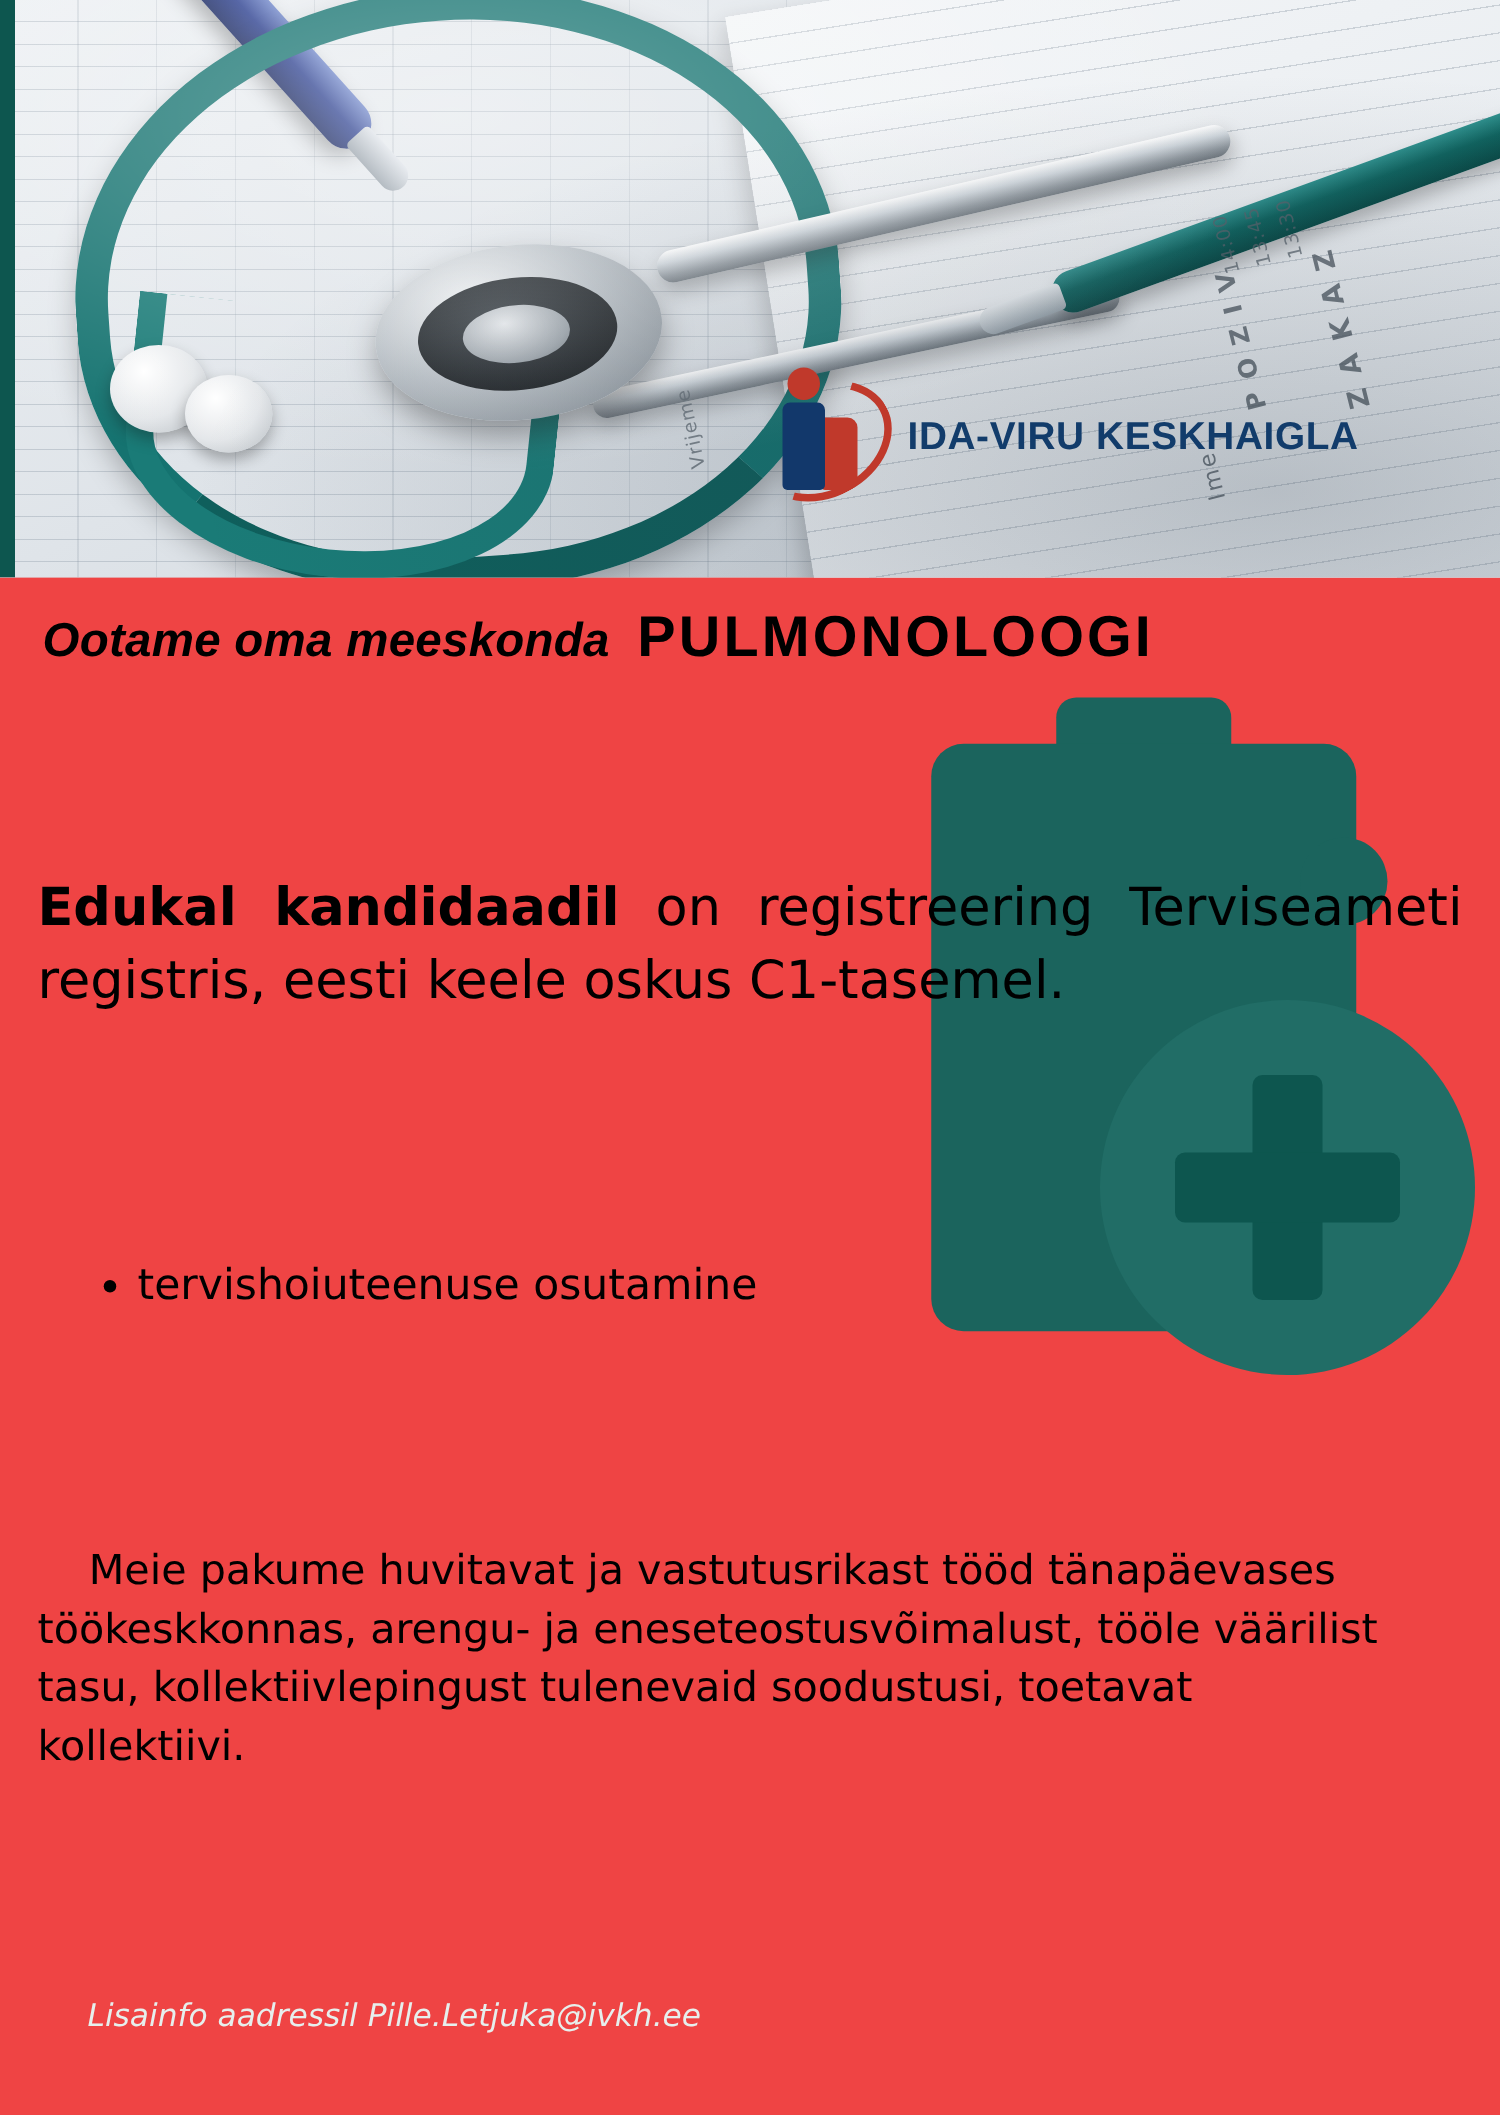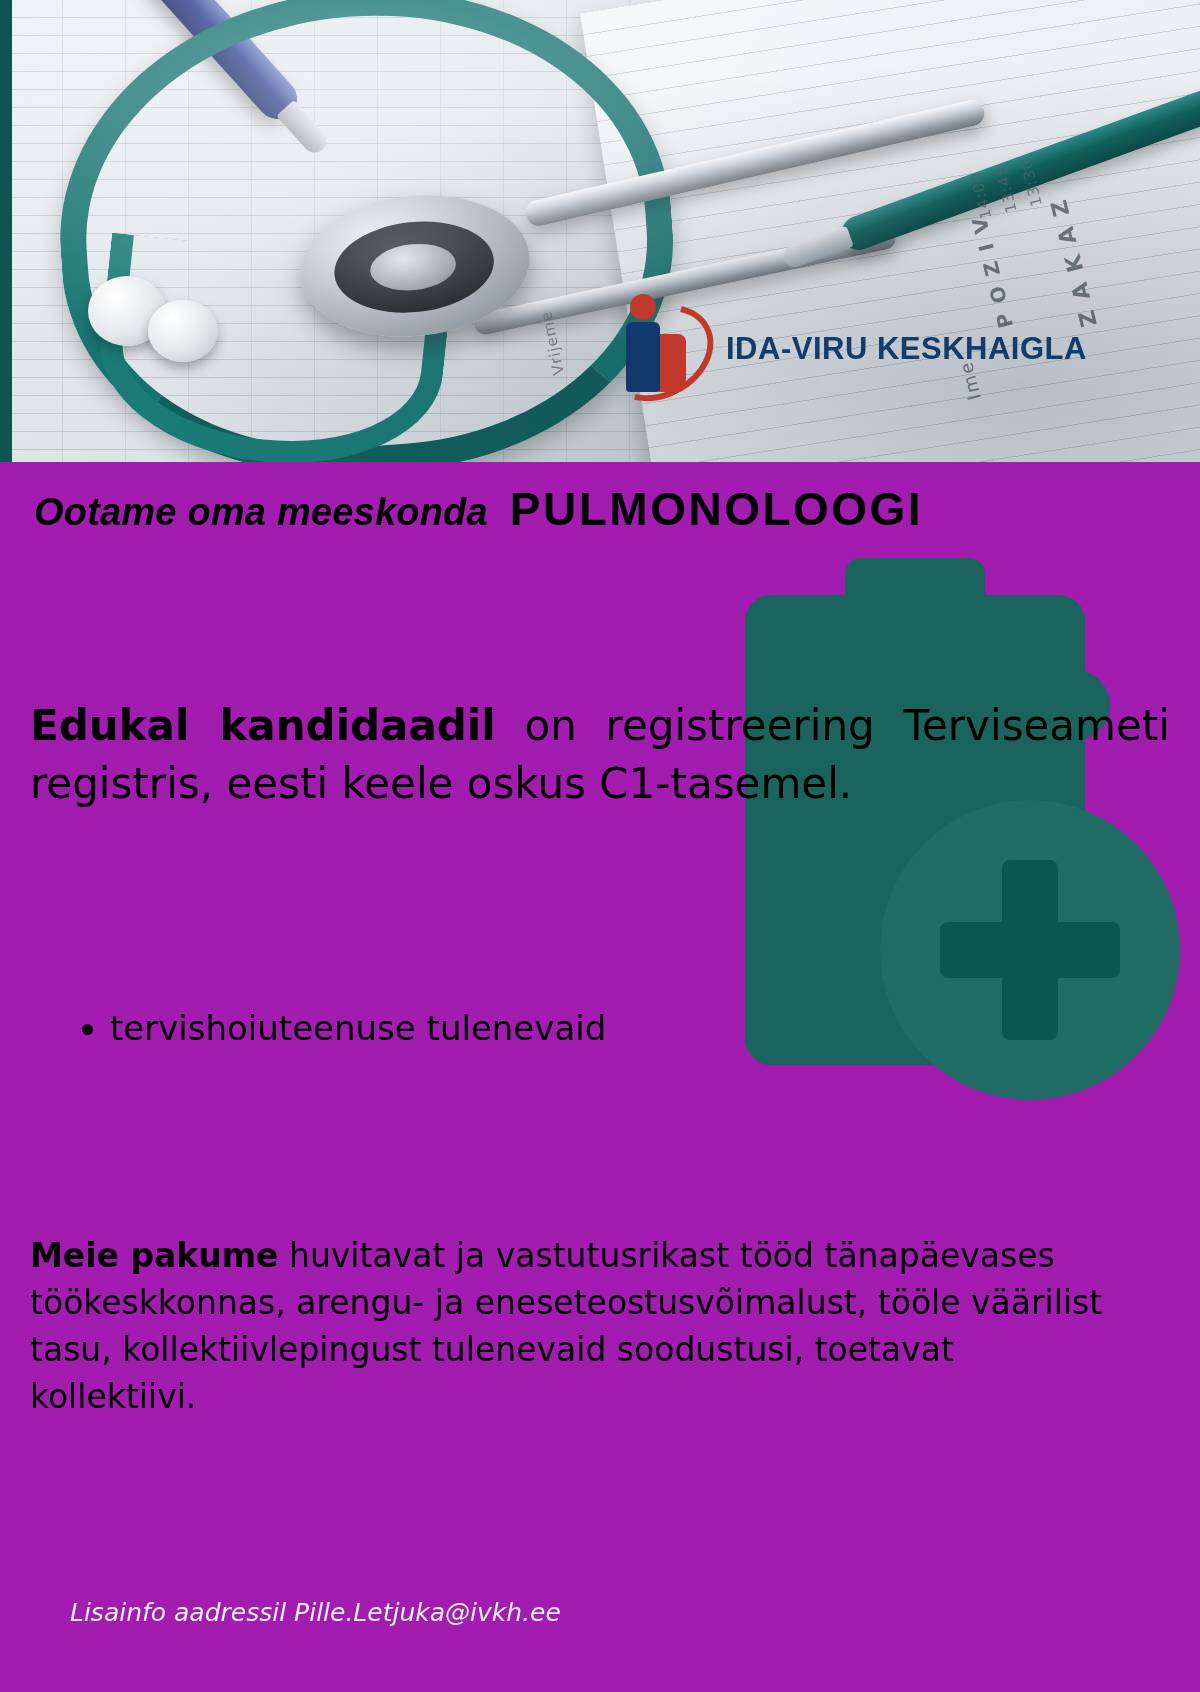--- a/index.html
+++ b/index.html
@@ -8,21 +8,21 @@
     background: #ffffff;
   }
   body {
     font-family: "DejaVu Sans", "Liberation Sans", sans-serif;
   }
   .poster {
     position: relative;
     width: 1200px;
     height: 1692px;
     overflow: hidden;
-    background: #a21caf;
+    background: #ef4444;
   }
 
   
   .hero {
     position: absolute;
     left: 0;
     top: 0;
     width: 1200px;
     height: 462px;
     overflow: hidden;
@@ -385,21 +385,21 @@
   .bullets li { margin: 0; }
 
   .para-offer {
     position: absolute;
     left: 30px;
     top: 1200px;
     width: 1090px;
     font-size: 33px;
     line-height: 1.42;
   }
-  .para-offer b { font-weight: bold; }
+  .para-offer b { font-weight: normal; margin-left: 41px; }
 
   .footer-note {
     position: absolute;
     left: 34px;
     top: 1598px;
     font-size: 25px;
     font-style: italic;
     color: #e6efed;
     margin-left: 36px;
   }
@@ -450,20 +450,20 @@
   <div class="wm wm-cross-h"></div>
 
   <div class="headline">
     <span class="headline-lead">Ootame oma meeskonda</span>
     <span class="headline-role">PULMONOLOOGI</span>
   </div>
 
   <p class="para-req"><b>Edukal kandidaadil</b><span> on registreering Terviseameti registris, eesti keele oskus C1-tasemel.</span></p>
 
   <ul class="bullets">
-    <li>tervishoiuteenuse tulenevaid</li>
+    <li>tervishoiuteenuse osutamine</li>
   </ul>
 
   <p class="para-offer"><b>Meie pakume</b><span> huvitavat ja vastutusrikast tööd tänapäevases töökeskkonnas, arengu- ja eneseteostusvõimalust, tööle väärilist tasu, kollektiivlepingust tulenevaid soodustusi, toetavat kollektiivi.</span></p>
 
   <div class="footer-note">Lisainfo aadressil Pille.Letjuka@ivkh.ee</div>
 
 </div>
 
 </body></html>

